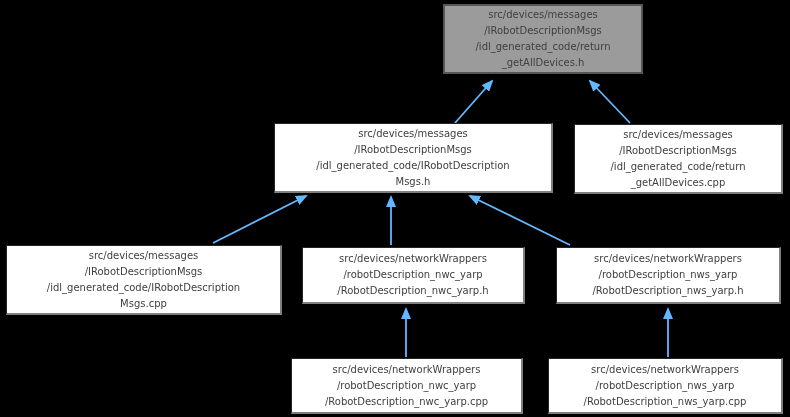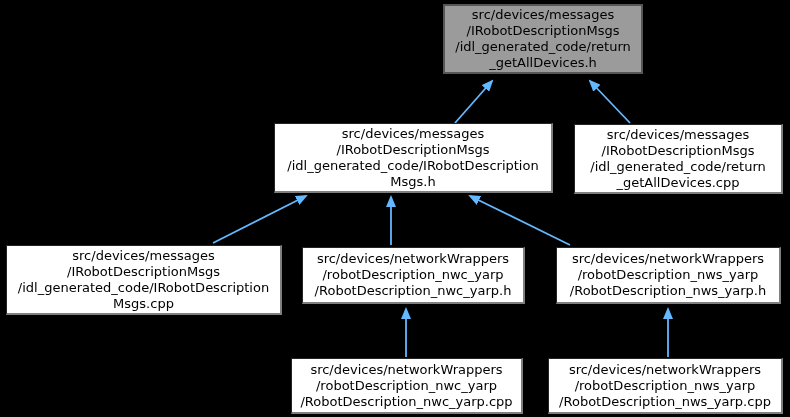--- a/index.html
+++ b/index.html
@@ -20,30 +20,30 @@
     left: 0;
     top: 0;
     width: 790px;
     height: 417px;
     pointer-events: none;
   }
   .node {
     position: absolute;
     box-sizing: border-box;
     background: #ffffff;
-    color: #000000;
+    color: #404040;
     border: 1px solid #242424;
     border-right: 2px solid #7f7f7f;
     border-bottom: 2px solid #7f7f7f;
     display: flex;
     align-items: center;
     justify-content: center;
     text-align: center;
     white-space: pre-line;
-    font-size: 13px;
+    font-size: 10px;
     line-height: 16px;
     padding: 1px 16px;
     cursor: pointer;
   }
   .node.highlight {
     background: #9b9b9b;
     border: 2px solid #565656;
   }
   .n0 { left: 443px; top: 4px;   width: 200px; height: 70px; }
   .n1 { left: 274px; top: 123px; width: 279px; height: 70px; }

